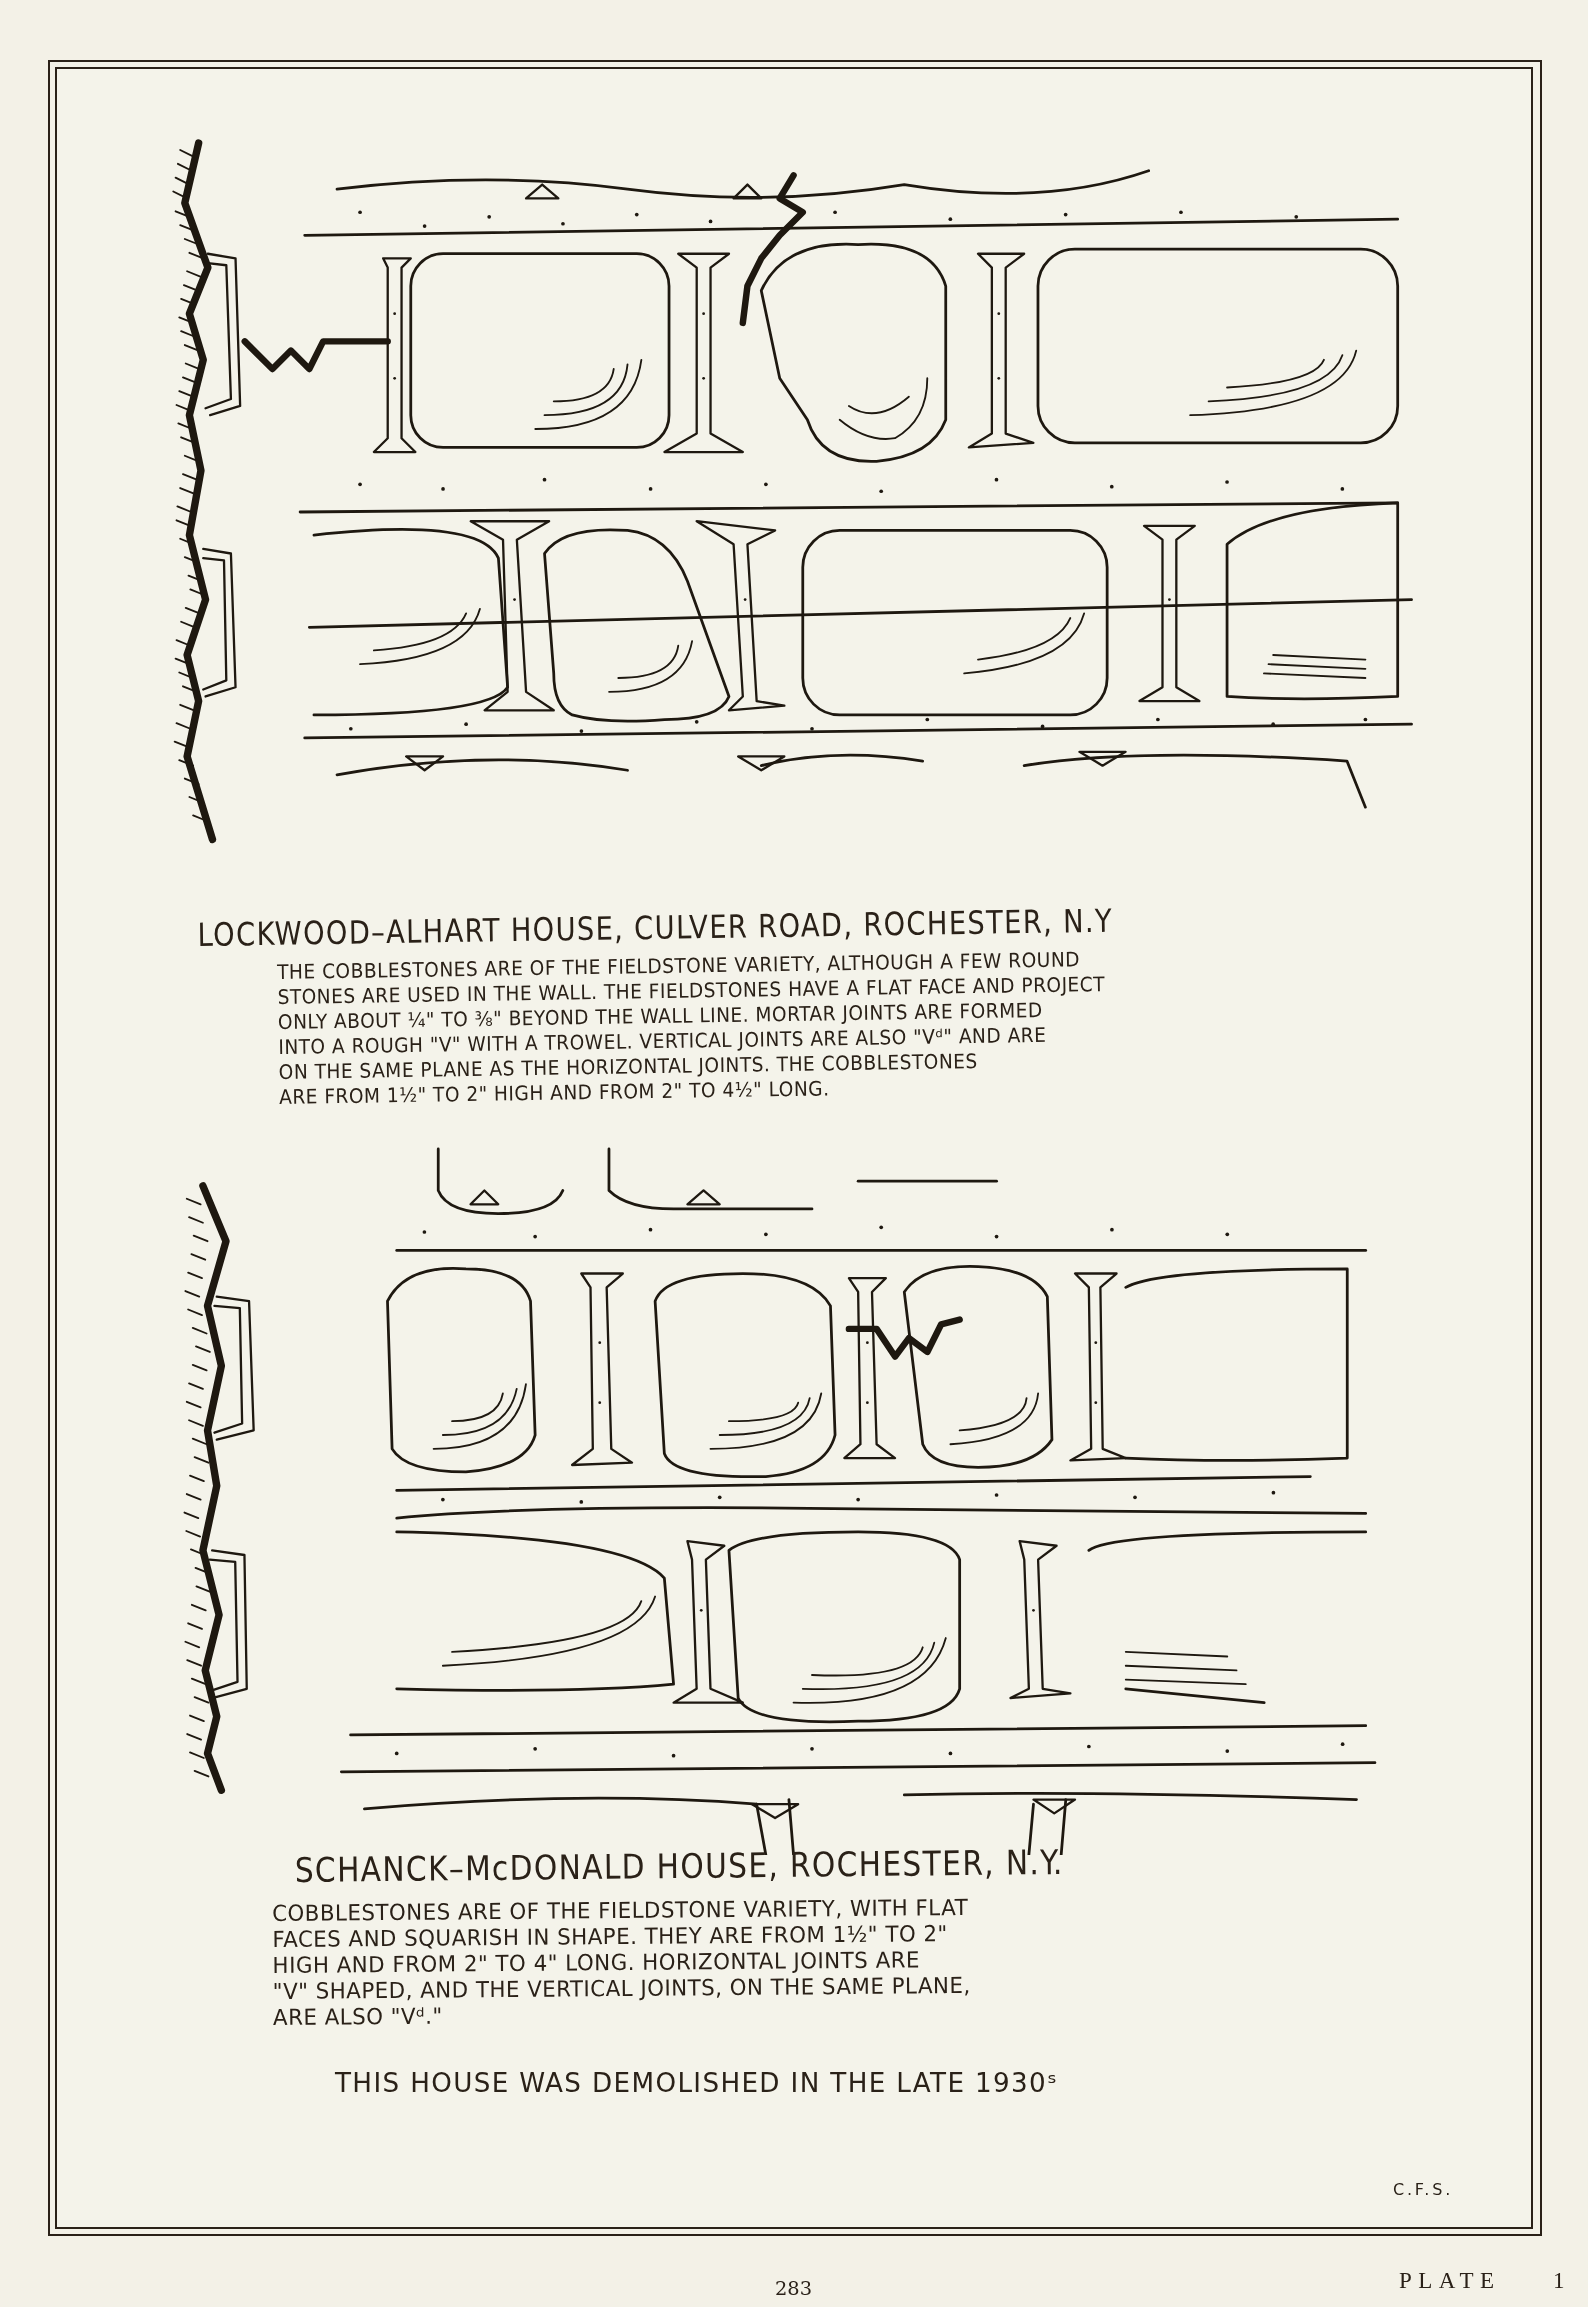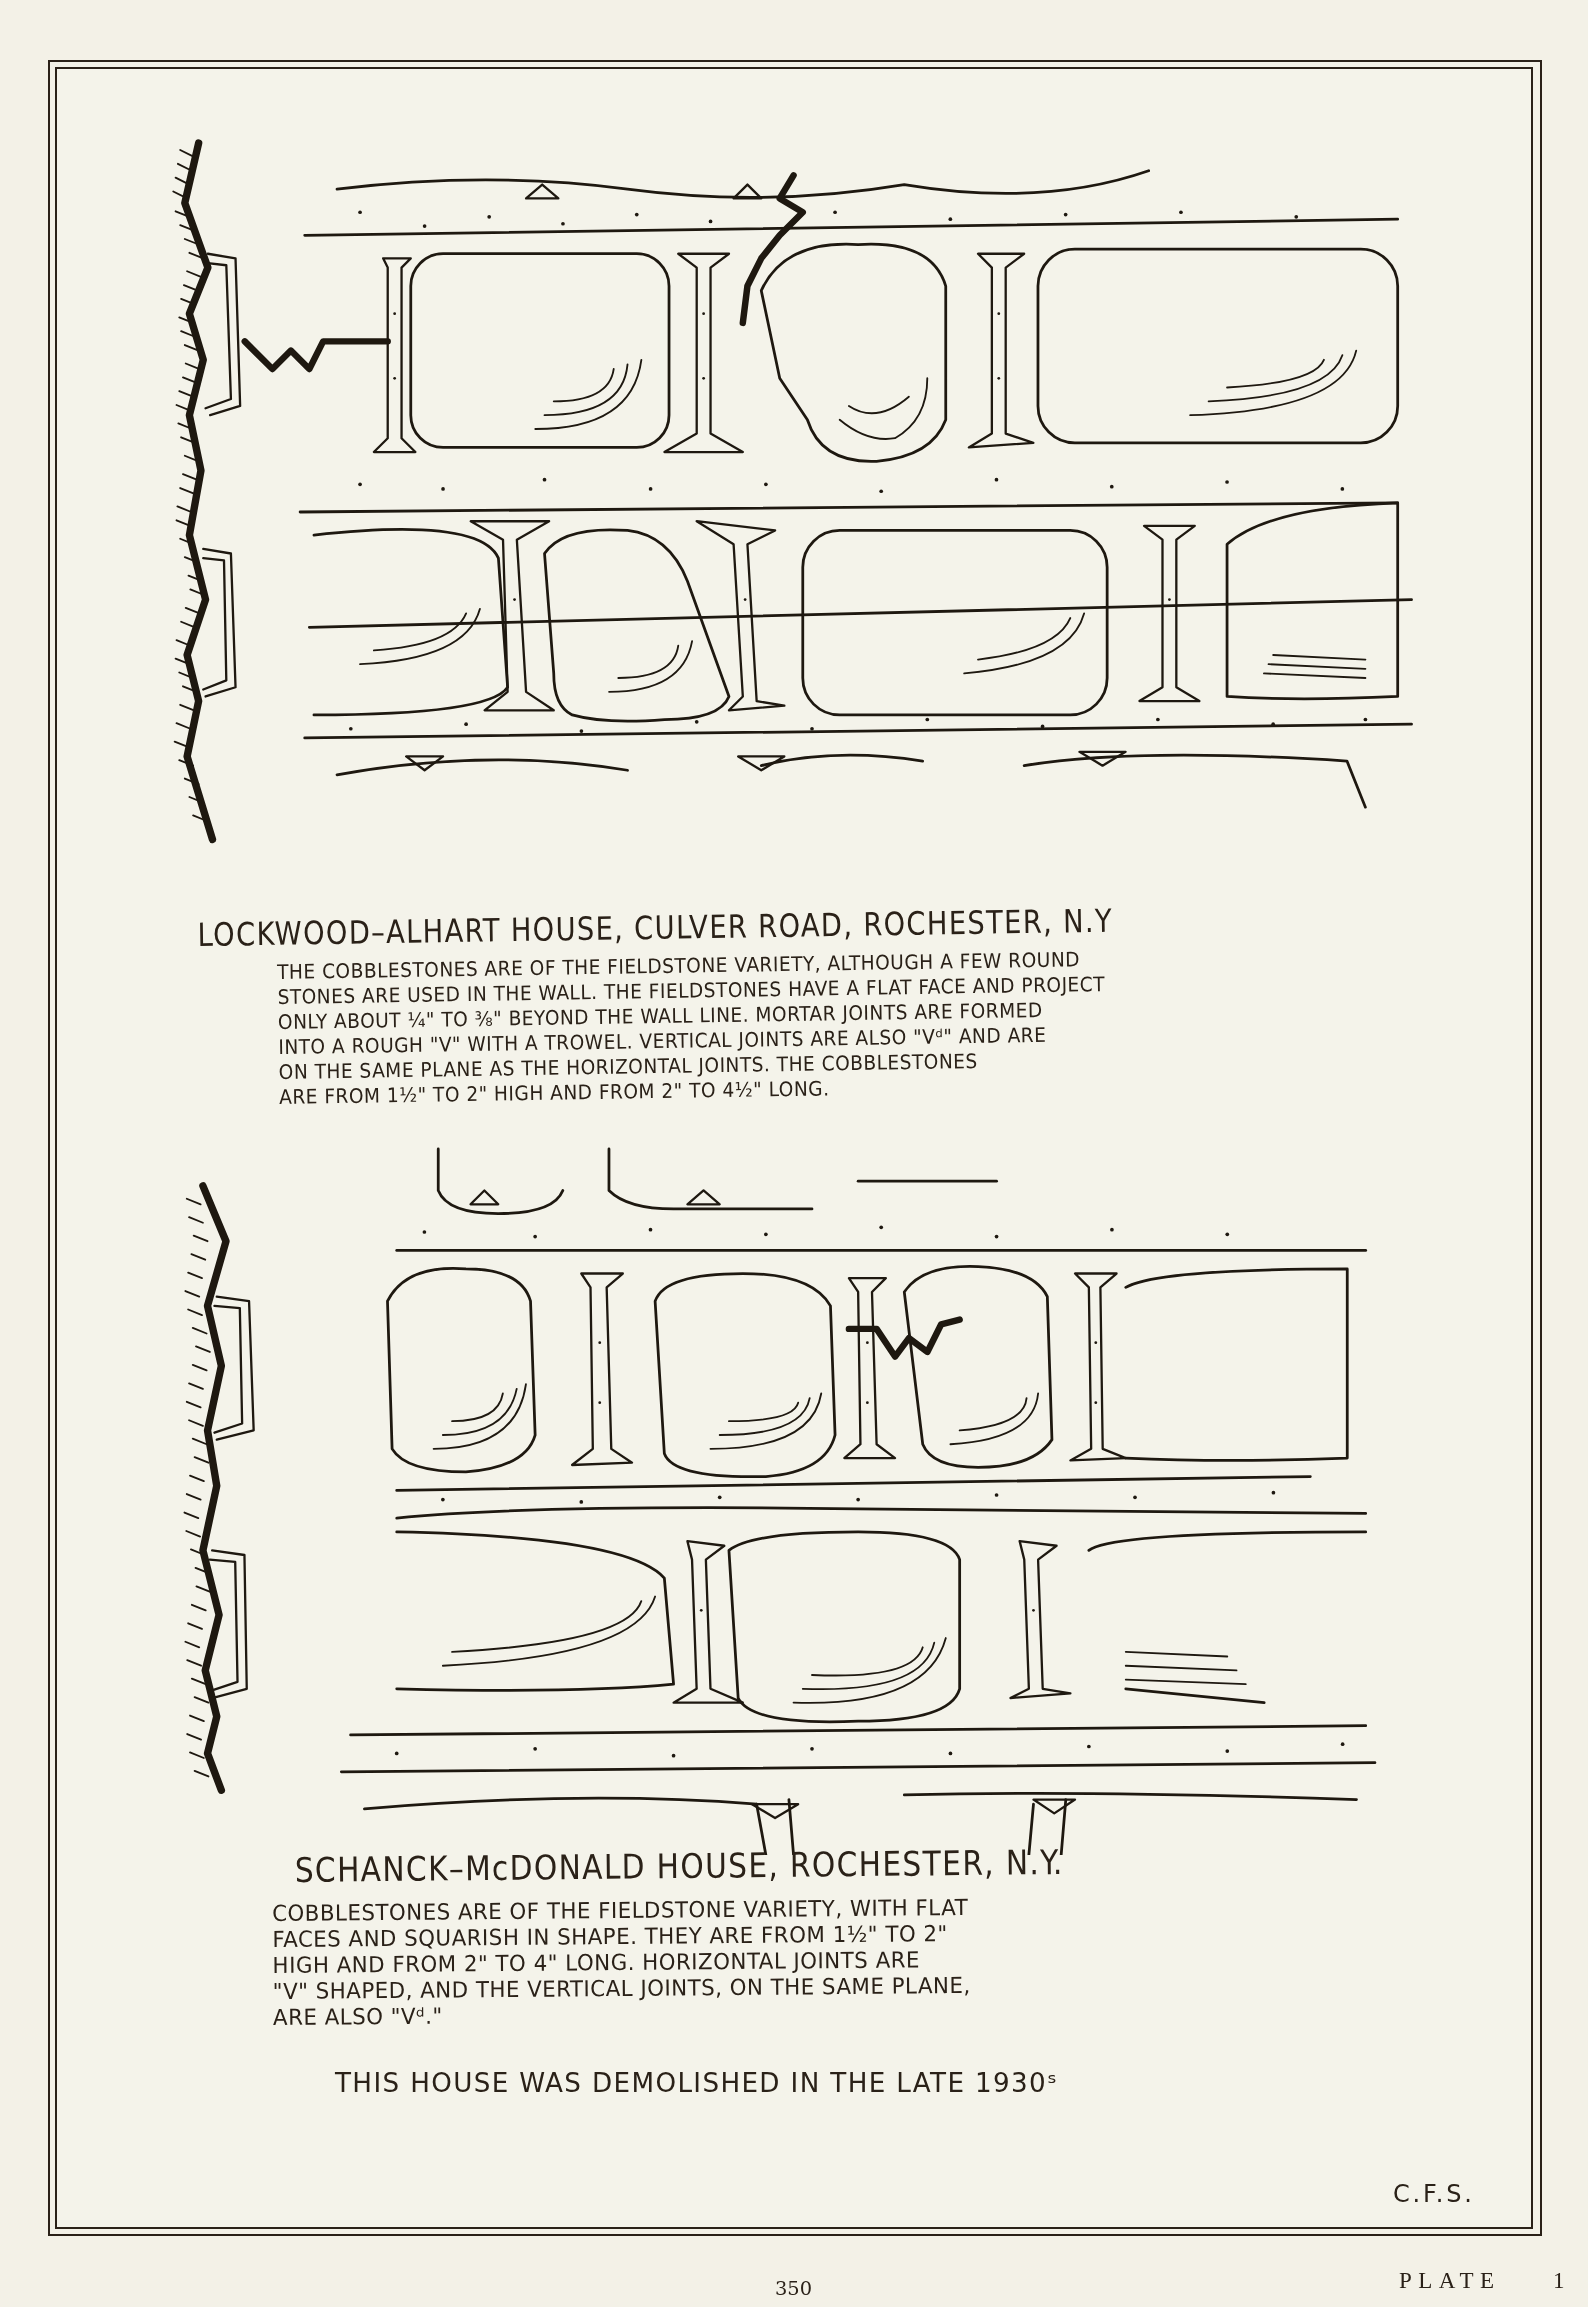--- a/index.html
+++ b/index.html
@@ -38,21 +38,21 @@
     letter-spacing: 0.5px;
     transform-origin: left top;
   }
   .caption-body div { white-space: nowrap; height: 25px; }
   #title1 { left: 198px; top: 916px; font-size: 32px; transform: rotate(-0.9deg) scaleX(0.95); }
   #body1 { left: 277px; top: 962px; font-size: 20px; transform: rotate(-0.9deg) scaleX(0.93); }
   #title2 { left: 295px; top: 1850px; font-size: 34px; transform: rotate(-0.6deg) scaleX(0.97); }
   #body2 { left: 272px; top: 1903px; font-size: 22px; transform: rotate(-0.5deg) scaleX(0.97); }
   #body2 div { height: 26px; }
   #demolished { position: absolute; left: 335px; top: 2067px; font-size: 27px; letter-spacing: 1.4px; white-space: nowrap; transform: scaleX(0.97); transform-origin: left top; }
-  #initials { position: absolute; left: 1393px; top: 2180px; font-size: 24px; letter-spacing: 2.8px; }
+  #initials { position: absolute; left: 1393px; top: 2180px; font-size: 16px; letter-spacing: 2.8px; }
   #page-number { position: absolute; left: 775px; top: 2277px; font-family: "DejaVu Serif", serif; font-size: 19.4px; }
   #plate-label { position: absolute; left: 1359px; top: 2268px; font-family: "Liberation Serif", serif; font-size: 23px; letter-spacing: 6.5px; white-space: nowrap; margin-left: 40px; }
 </style>
 </head>
 <body>
 
 <div class="frame-outer"></div>
 <div class="frame-inner"></div>
 
 <div class="drawing" style="left:166px; top:120px;">
@@ -362,19 +362,19 @@
 <div class="caption-body" id="body2">
   <div>COBBLESTONES ARE OF THE FIELDSTONE VARIETY, WITH FLAT</div>
   <div>FACES AND SQUARISH IN SHAPE. THEY ARE FROM 1½" TO 2"</div>
   <div>HIGH AND FROM 2" TO 4" LONG. HORIZONTAL JOINTS ARE</div>
   <div>"V" SHAPED, AND THE VERTICAL JOINTS, ON THE SAME PLANE,</div>
   <div>ARE ALSO "Vᵈ."</div>
 </div>
 <div id="demolished">THIS HOUSE WAS DEMOLISHED IN THE LATE 1930ˢ</div>
 
 <div id="initials">C.F.S.</div>
-<div id="page-number">350</div>
+<div id="page-number">283</div>
 <div id="plate-label">
   <span>PLATE</span>
   <span style="display:inline-block; width:28px;"></span>
   <span>1</span>
 </div>
 
 
 </body></html>

